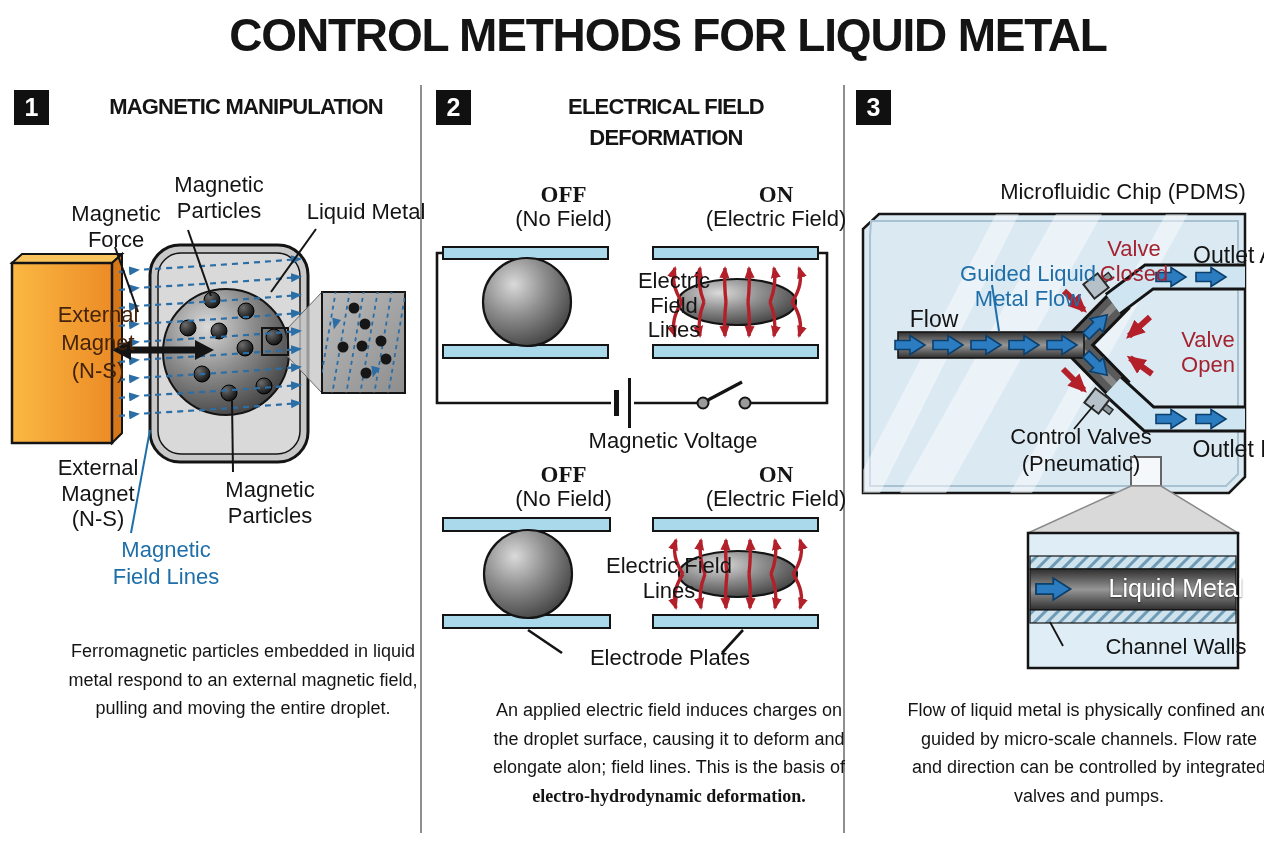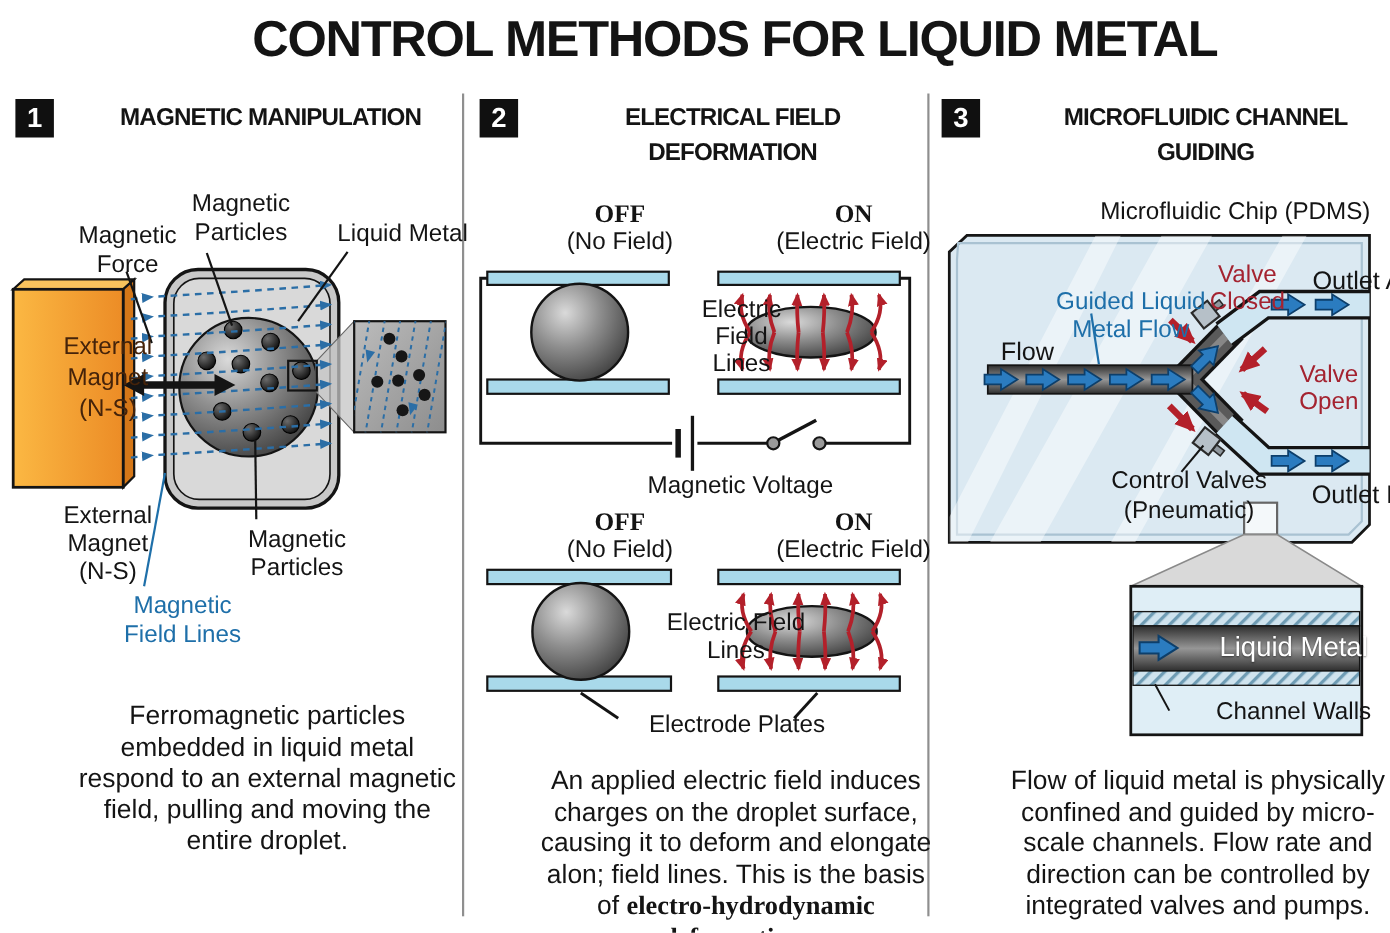--- a/index.html
+++ b/index.html
@@ -11,21 +11,21 @@
   .hdg{font-weight:bold;font-size:22px;line-height:31px;letter-spacing:-0.8px;}
   .badge{position:absolute;width:35px;height:35px;background:#101010;color:#fff;font-weight:bold;
          font-size:25px;display:flex;align-items:center;justify-content:center;}
   .lbl{font-size:22px;line-height:25.5px;}
   .big{font-size:23px;}
   .b{font-weight:bold;font-family:Liberation Serif, serif;}
   .blue{color:#1e6fa9;}
   .red{color:#a42330;}
   .brown{color:#45230a;}
   .white{color:#fff;text-shadow:0 1px 2px rgba(0,0,0,.55);}
-  .cap{font-size:24px;line-height:28.5px;}
+  .cap{font-size:18px;line-height:28.5px;}
   .divider{position:absolute;width:2px;background:#8f8f8f;top:85px;height:748px;}
   .textlayer{position:absolute;inset:0;pointer-events:none;}
 </style>
 </head>
 <body>
 
 <div id="stage">
 
 <svg id="art" width="1264" height="848" viewBox="0 0 1264 848">
   <defs>
@@ -308,21 +308,20 @@
   <div class="tx lbl" style="left:527px;top:428px;width:220px;">Magnetic Voltage</div>
   <div class="tx big b" style="left:455px;top:461px;width:145px;">OFF</div>
   <div class="tx lbl" style="left:455px;top:486px;width:145px;">(No Field)</div>
   <div class="tx big b" style="left:650px;top:461px;width:180px;">ON</div>
   <div class="tx lbl" style="left:650px;top:486px;width:180px;">(Electric Field)</div>
   <div class="tx lbl" style="left:567px;top:554px;width:132px;line-height:24.5px;">Electric Field Lines</div>
   <div class="tx lbl" style="left:514px;top:645px;width:240px;">Electrode Plates</div>
   <div class="tx cap" style="left:449px;top:696px;width:368px;"><span>An applied electric field induces charges on the droplet surface, causing it to deform and elongate alon; field lines. This is the basis of </span><span class="b">electro-hydrodynamic deformation.</span></div>
 
   <div class="badge" style="left:856px;top:90px;">3</div>
-  <div class="tx hdg" style="left:905px;top:91px;width:310px;">MICROFLUIDIC CHANNEL GUIDING</div>
   <div class="tx lbl" style="left:962px;top:179px;width:250px;">Microfluidic Chip (PDMS)</div>
   <div class="tx big" style="left:862px;top:306px;width:72px;">Flow</div>
   <div class="tx lbl blue" style="left:917px;top:261px;width:150px;line-height:25px;">Guided Liquid Metal Flow</div>
   <div class="tx lbl red" style="left:1051px;top:236px;width:94px;line-height:25px;">Valve Closed</div>
   <div class="tx big" style="left:1138px;top:242px;width:120px;">Outlet A</div>
   <div class="tx lbl red" style="left:1125px;top:327px;width:94px;line-height:25px;">Valve Open</div>
   <div class="tx lbl" style="left:950px;top:424px;width:190px;line-height:26.5px;">Control Valves (Pneumatic)</div>
   <div class="tx big" style="left:1138px;top:436px;width:120px;">Outlet B</div>
   <div class="tx white" style="left:1045px;top:574px;width:190px;font-size:25px;">Liquid Metal</div>
   <div class="tx lbl" style="left:1040px;top:634px;width:200px;">Channel Walls</div>

